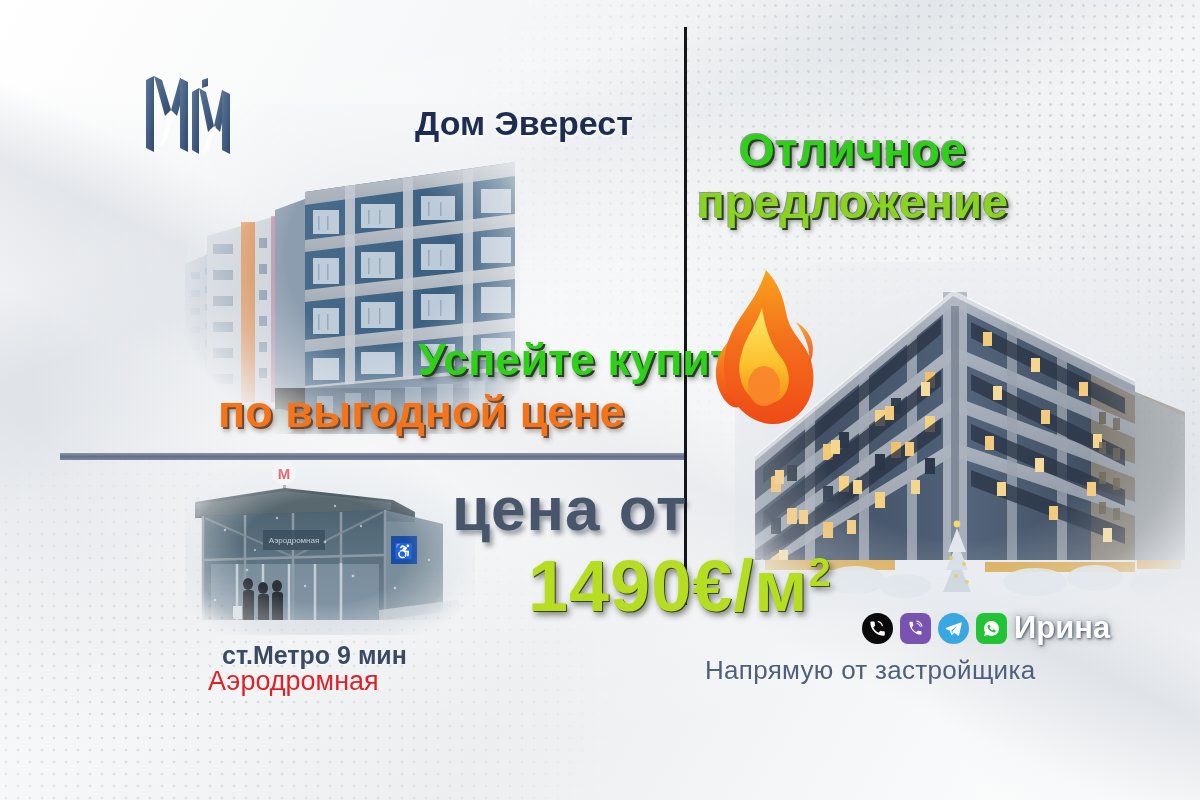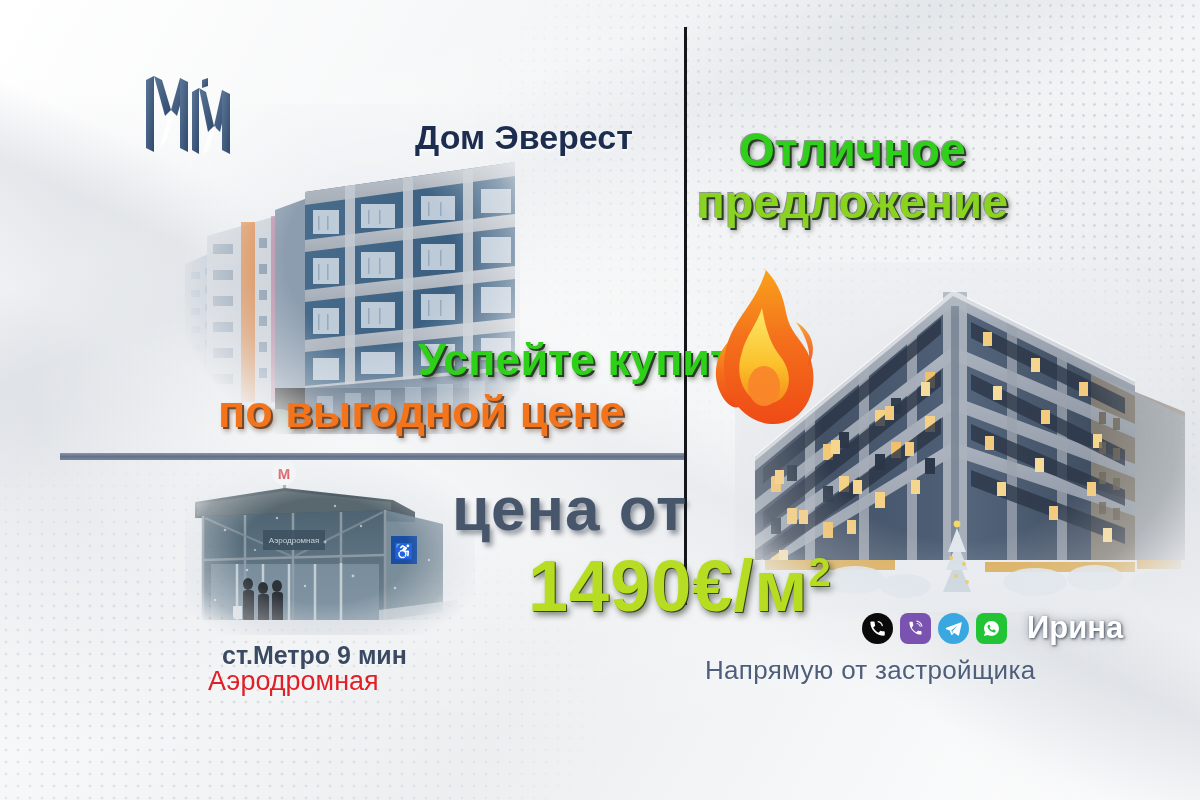--- a/index.html
+++ b/index.html
@@ -77,21 +77,21 @@
     background:linear-gradient(180deg,#8a95a8 0%, #65718a 50%, #7b869a 100%);
   }
 
   
   #brand-logo { position:absolute; left:144px; top:74px; width:94px; height:82px; }
 
   
   .txt { position:absolute; white-space:nowrap; font-weight:bold; }
 
   #building-name {
-    left:415px; top:118px;
+    left:415px; top:104px;
     font-size:34px; color:#1d2d50;
     text-shadow:0 2px 3px rgba(255,255,255,.85);
   }
 
   #headline-green {
     left:697px; top:124px;
     font-size:46px; line-height:52px;
     color:#2fd019; text-align:center;
     letter-spacing:.5px;
     text-shadow:
@@ -154,21 +154,20 @@
     width:31px; height:31px; border-radius:50%;
     display:flex; align-items:center; justify-content:center;
     flex:0 0 auto;
   }
   .contact-icon svg { display:block; }
   #icon-phone   { background:#0a0a0a; }
   #icon-viber   { background:#7a52b0; border-radius:8px; }
   #icon-telegram{ background:#3aa8e0; }
   #icon-whatsapp{ background:#22c436; border-radius:8px; }
   #agent-name {
-    margin-left:13px;
     font-size:31px; font-weight:bold; color:#ffffff;
     text-shadow:1px 1px 3px rgba(30,40,55,.75), 0 0 8px rgba(60,70,90,.45);
     white-space:nowrap;
   }
 
   
   #flame-icon { position:absolute; left:700px; top:262px; width:125px; height:180px; }
 </style>
 </head>
 <body>

